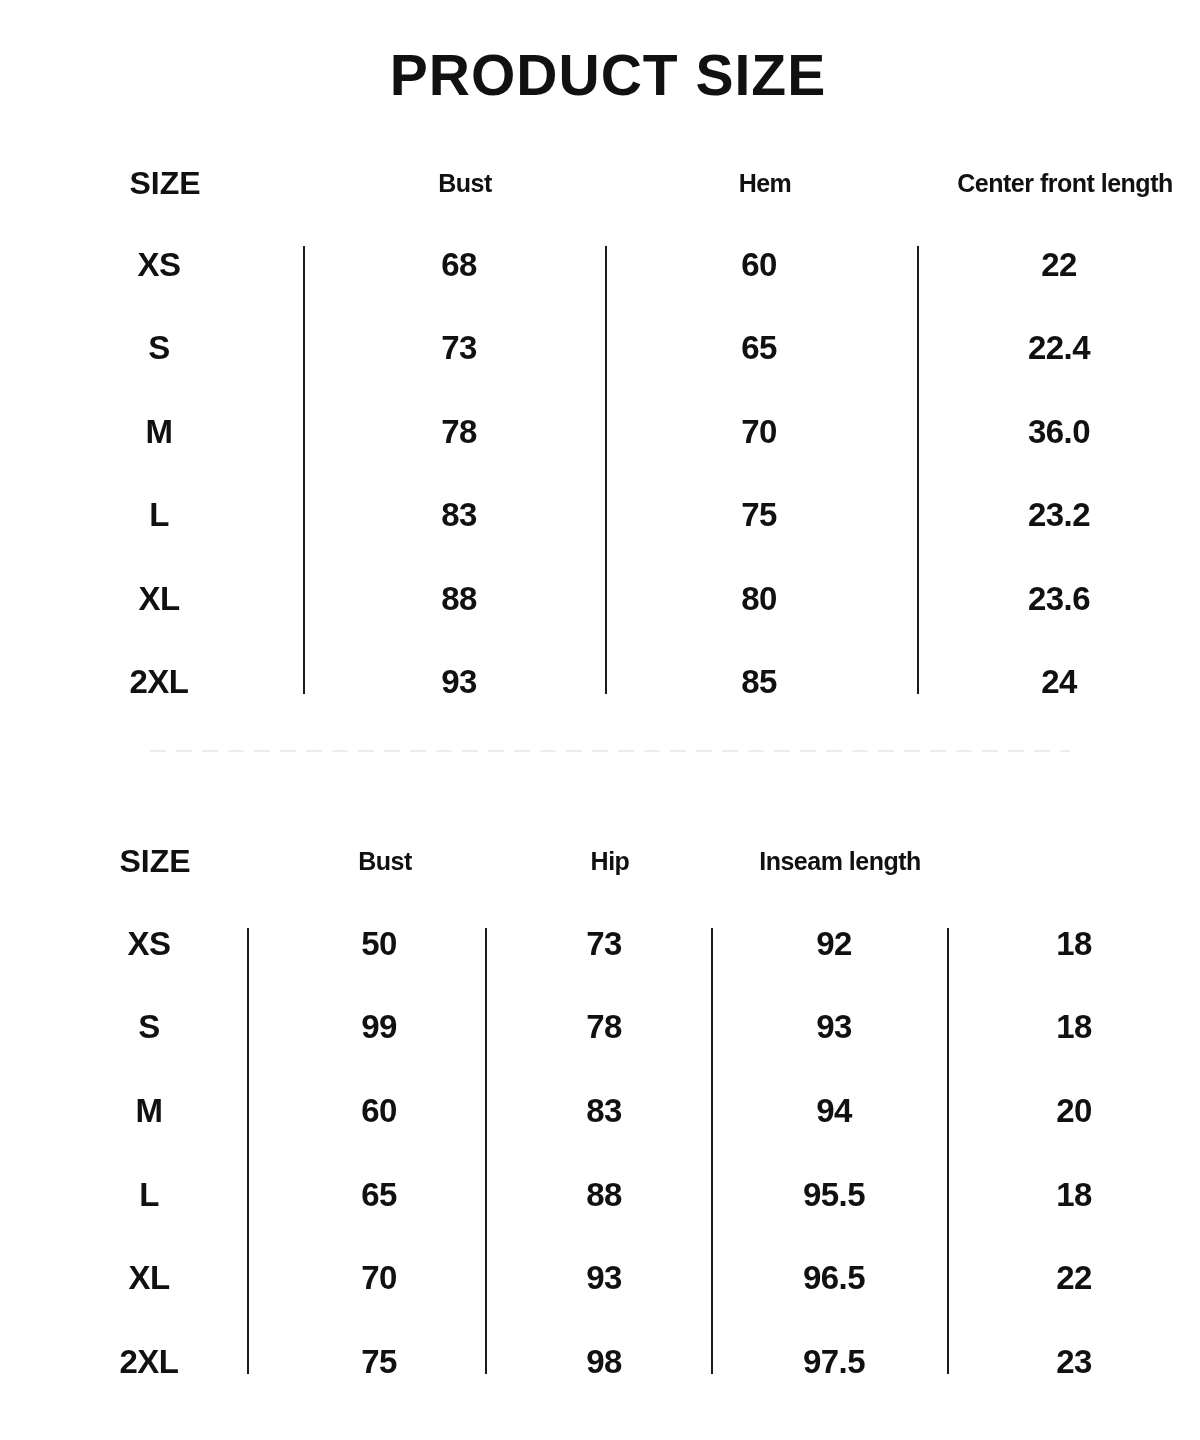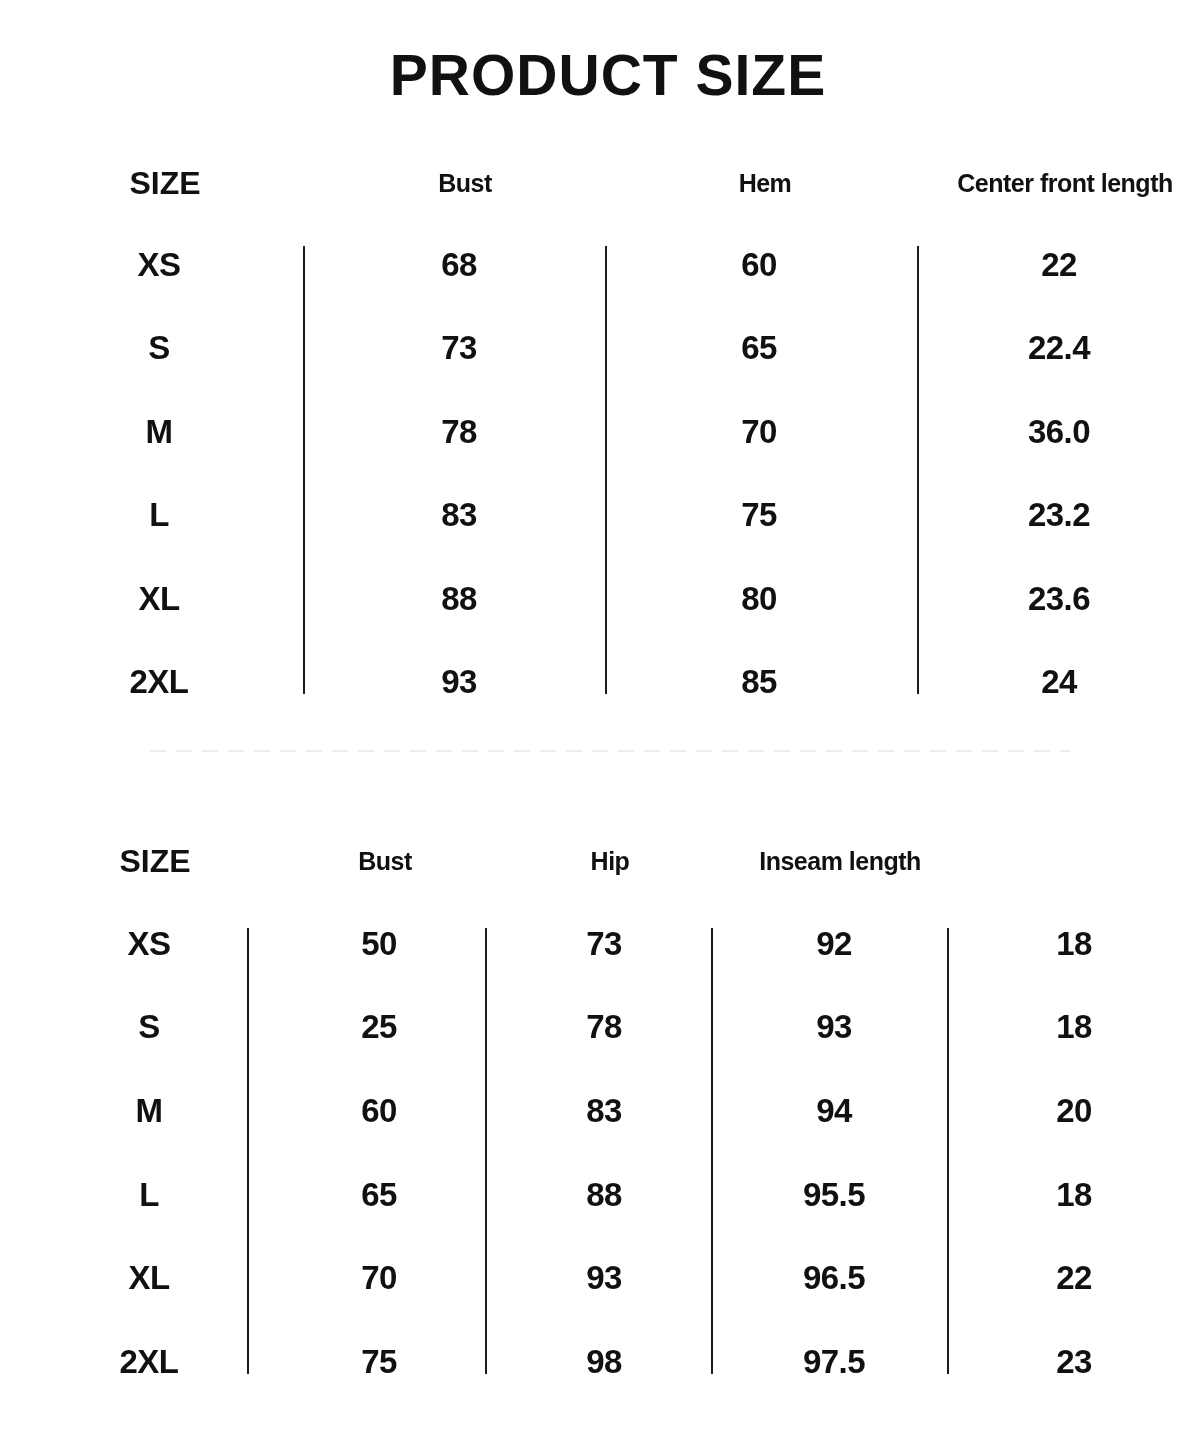--- a/index.html
+++ b/index.html
@@ -119,21 +119,21 @@
   <div class="tbody t2-body grid-t2">
     <div class="row">
       <div class="cell">XS</div>
       <div class="cell">50</div>
       <div class="cell">73</div>
       <div class="cell">92</div>
       <div class="cell">18</div>
     </div>
     <div class="row">
       <div class="cell">S</div>
-      <div class="cell">25</div>
+      <div class="cell">99</div>
       <div class="cell">78</div>
       <div class="cell">93</div>
       <div class="cell">18</div>
     </div>
     <div class="row">
       <div class="cell">M</div>
       <div class="cell">60</div>
       <div class="cell">83</div>
       <div class="cell">94</div>
       <div class="cell">20</div>

